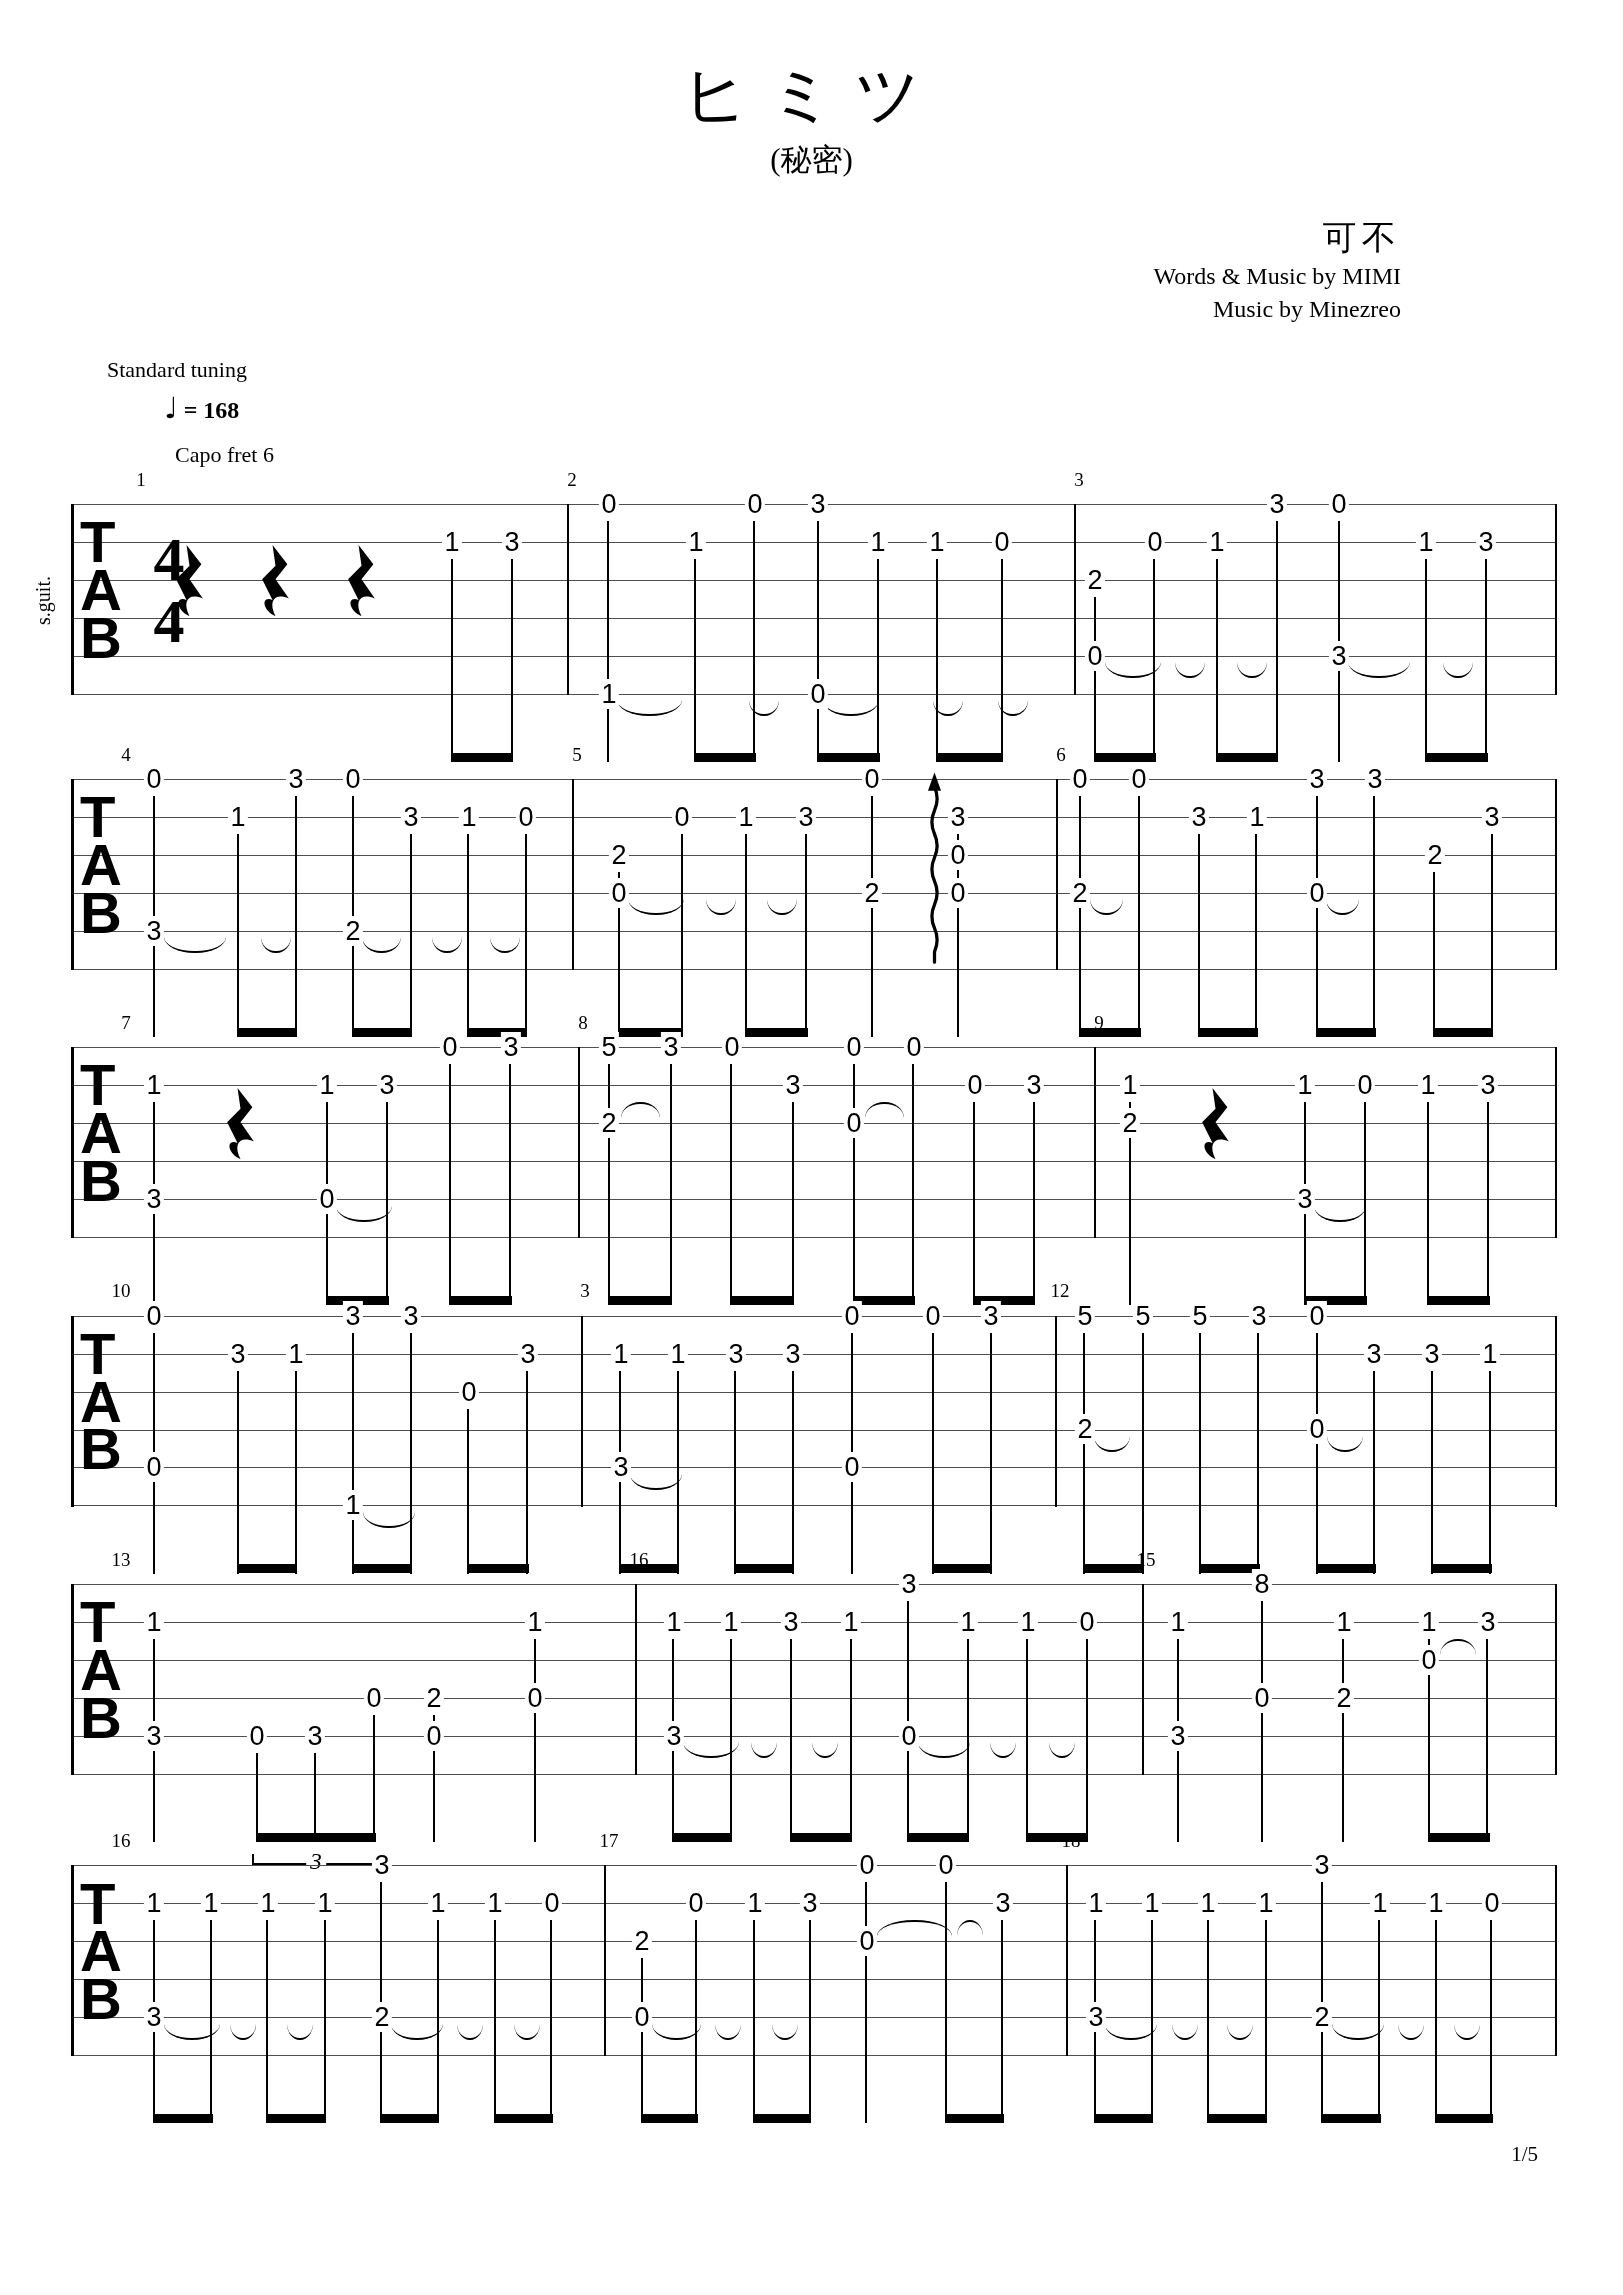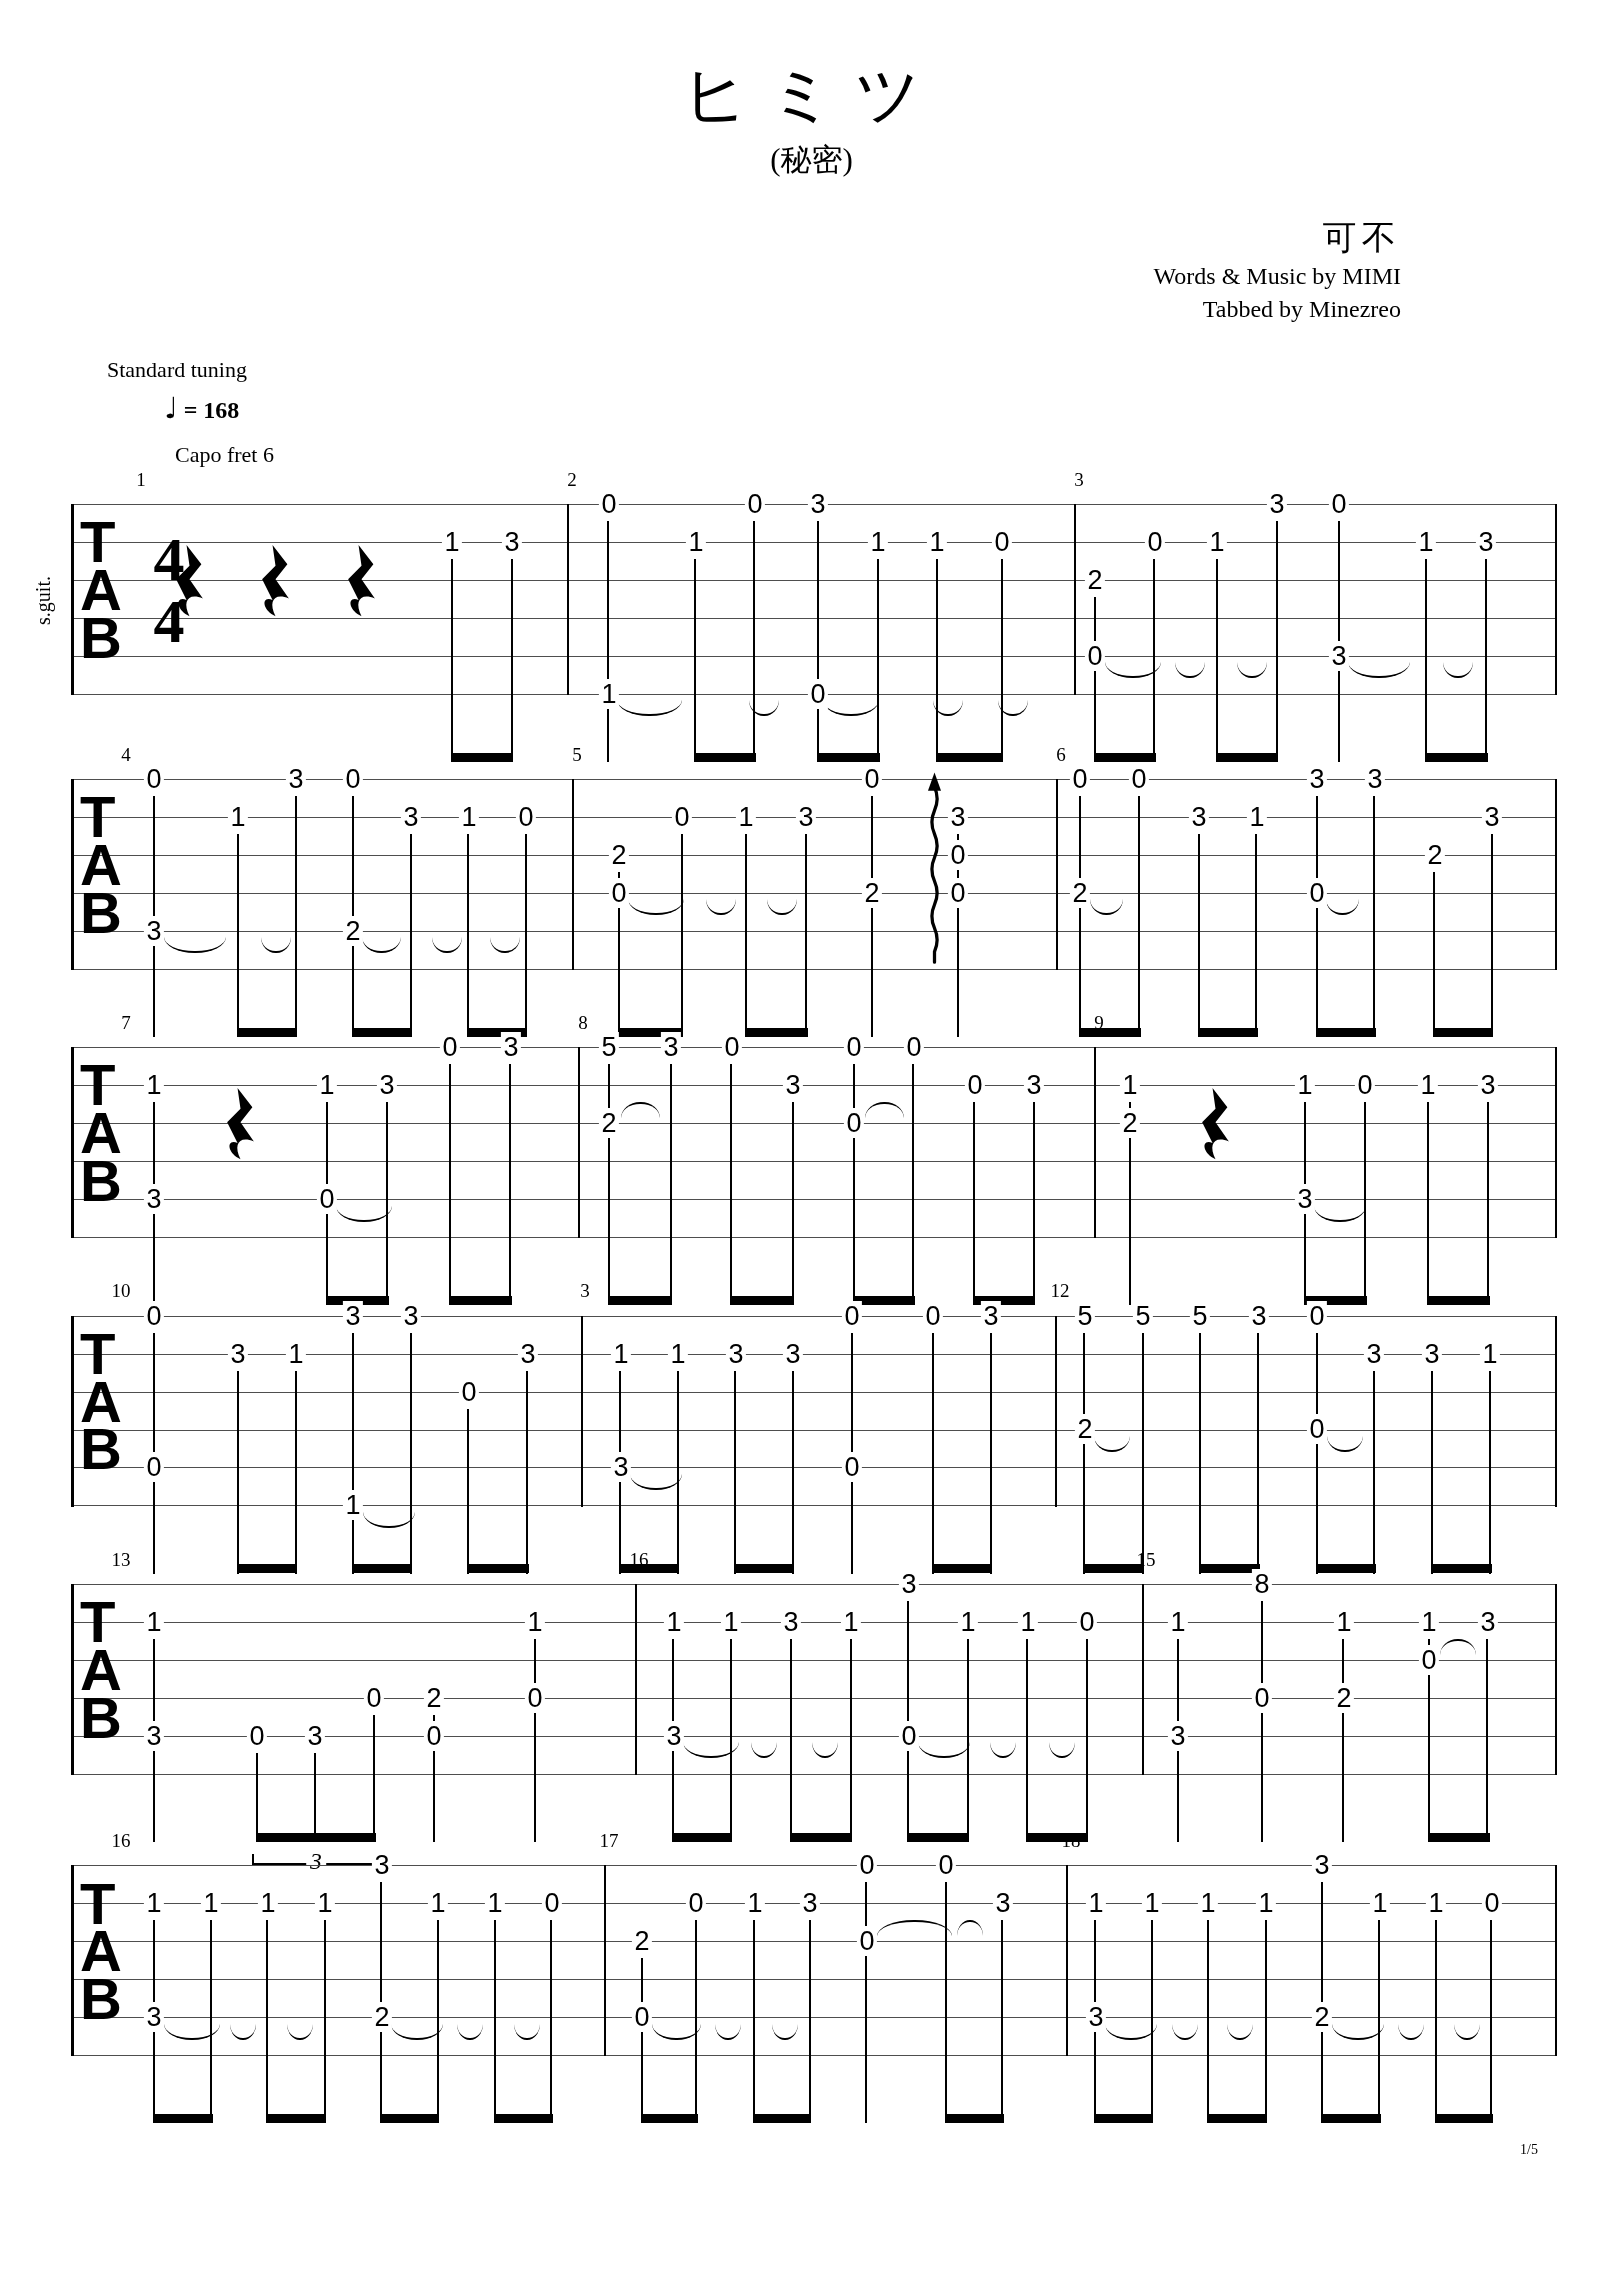--- a/index.html
+++ b/index.html
@@ -14,21 +14,21 @@
   .credit1{top:263px;font-size:24px;}
   .credit2{top:296px;font-size:24px;}
   .tuning{left:107px;top:357px;font-size:22px;}
   .tempo{left:164px;top:391px;font-size:24px;font-weight:bold;}
   .tempo .glyph{font-family:"DejaVu Sans",sans-serif;font-size:29px;}
   .capo{left:175px;top:442px;font-size:22px;}
   .sguit{left:-9.2px;top:589px;width:105px;text-align:center;font-size:20px;
          transform:rotate(-90deg);transform-origin:center;}
   .footer-mz{top:2142px;font-size:20px;}
   .footer-rights{top:2174px;font-size:20px;}
-  .footer-page{left:1401px;top:2142px;width:137px;text-align:right;font-size:14px;}
+  .footer-page{left:1401px;top:2142px;width:137px;text-align:right;font-size:21px;}
   
   .sline{position:absolute;height:1.3px;background:#4e4e4e;}
   .bar{position:absolute;background:#000;}
   .tabL{position:absolute;font-family:"Liberation Sans","DejaVu Sans",sans-serif;
         font-weight:700;font-size:58px;line-height:58px;}
   .mnum{position:absolute;font-size:19px;transform:translateX(-50%);}
   .fret{position:absolute;font-family:"Liberation Sans","DejaVu Sans",sans-serif;
         font-size:27px;line-height:30px;background:#fff;padding:0 2.6px;transform:translateX(-50%);}
   .stem{position:absolute;width:2px;background:#000;}
   .beam{position:absolute;height:9.2px;background:#000;}
@@ -39,21 +39,21 @@
   .tripL{position:absolute;font-size:23.6px;font-style:italic;transform:translateX(-50%);background:#fff;padding:0 3.9px;}
 </style>
 </head>
 <body>
 
 <div class="page">
   <div class="abs ctr title">ヒミツ</div>
   <div class="abs credits artist">可不</div>
   <div class="abs ctr subtitle">(秘密)</div>
   <div class="abs credits credit1">Words &amp; Music by MIMI</div>
-  <div class="abs credits credit2">Tabbed by Minezreo</div>
+  <div class="abs credits credit2">Music by Minezreo</div>
   <div class="abs tuning">Standard tuning</div>
   <div class="abs tempo"><span class="glyph">♩</span><span> = 168</span></div>
   <div class="abs capo">Capo fret 6</div>
   <div class="abs sguit">s.guit.</div>
 
   <div id="score">
       <div class="sline" style="left: 72px; top: 504px; width: 1483px;"></div>
       <div class="sline" style="left: 72px; top: 542px; width: 1483px;"></div>
       <div class="sline" style="left: 72px; top: 580px; width: 1483px;"></div>
       <div class="sline" style="left: 72px; top: 618px; width: 1483px;"></div>

